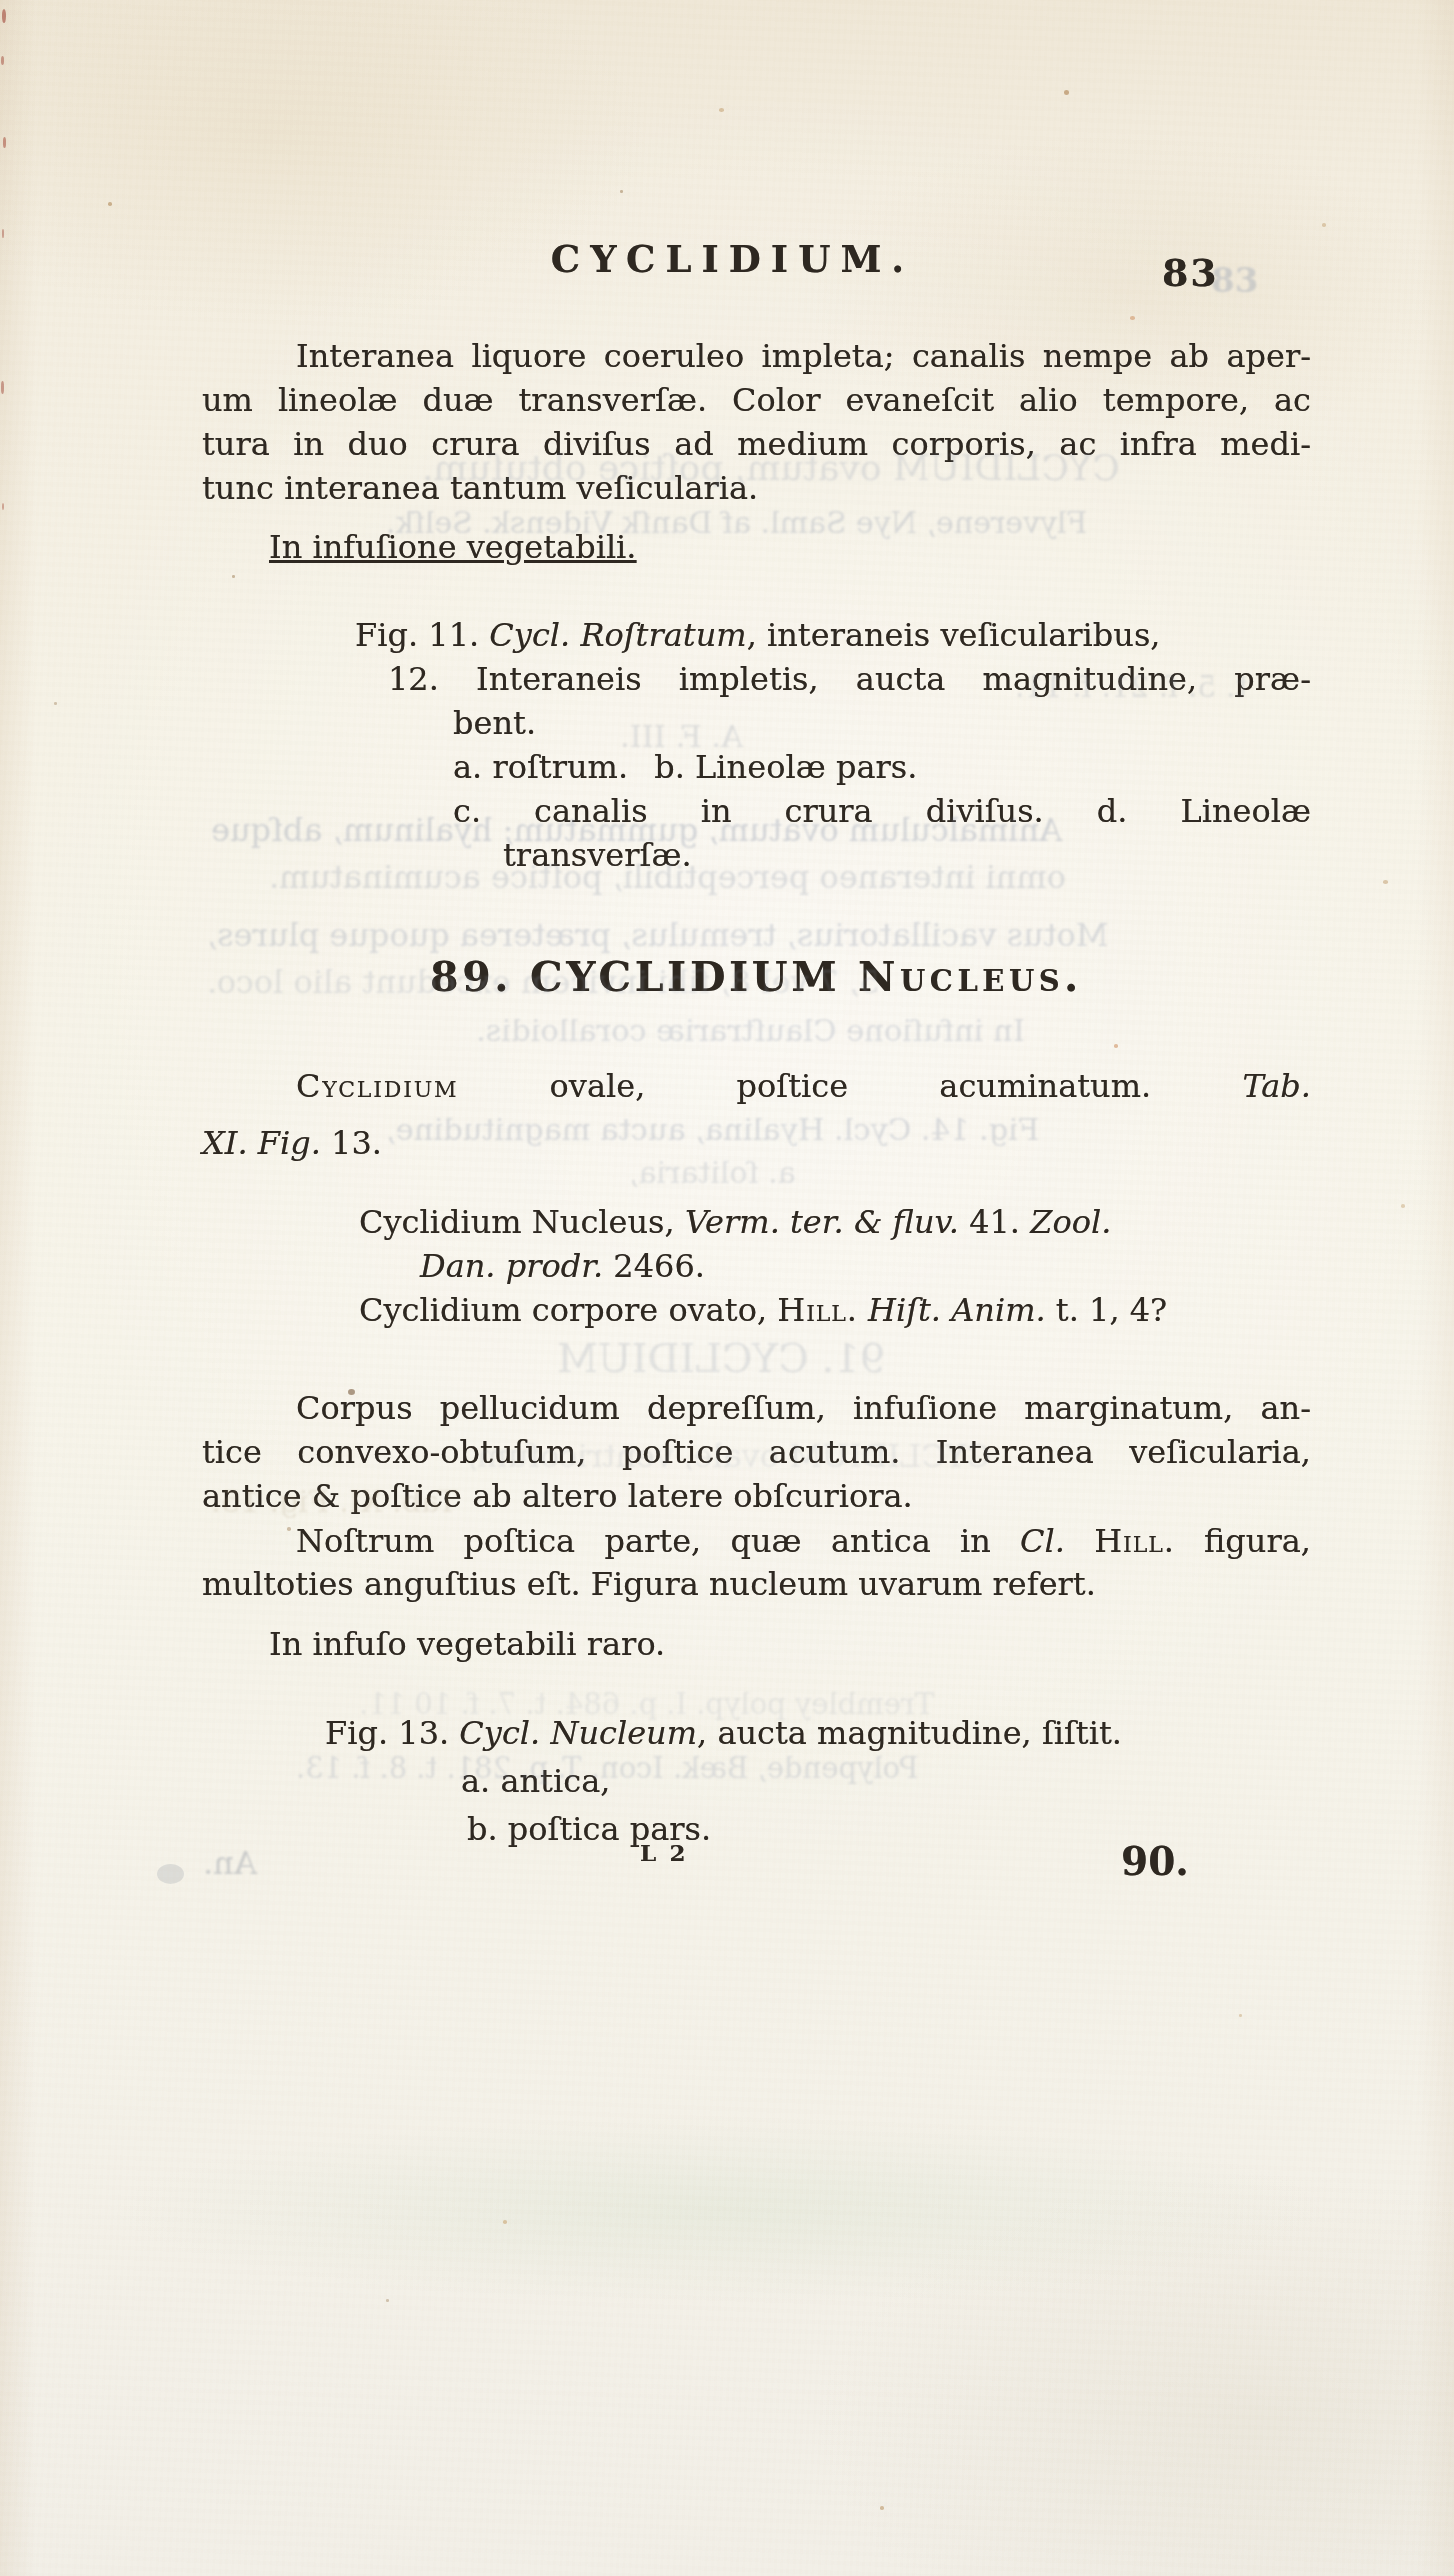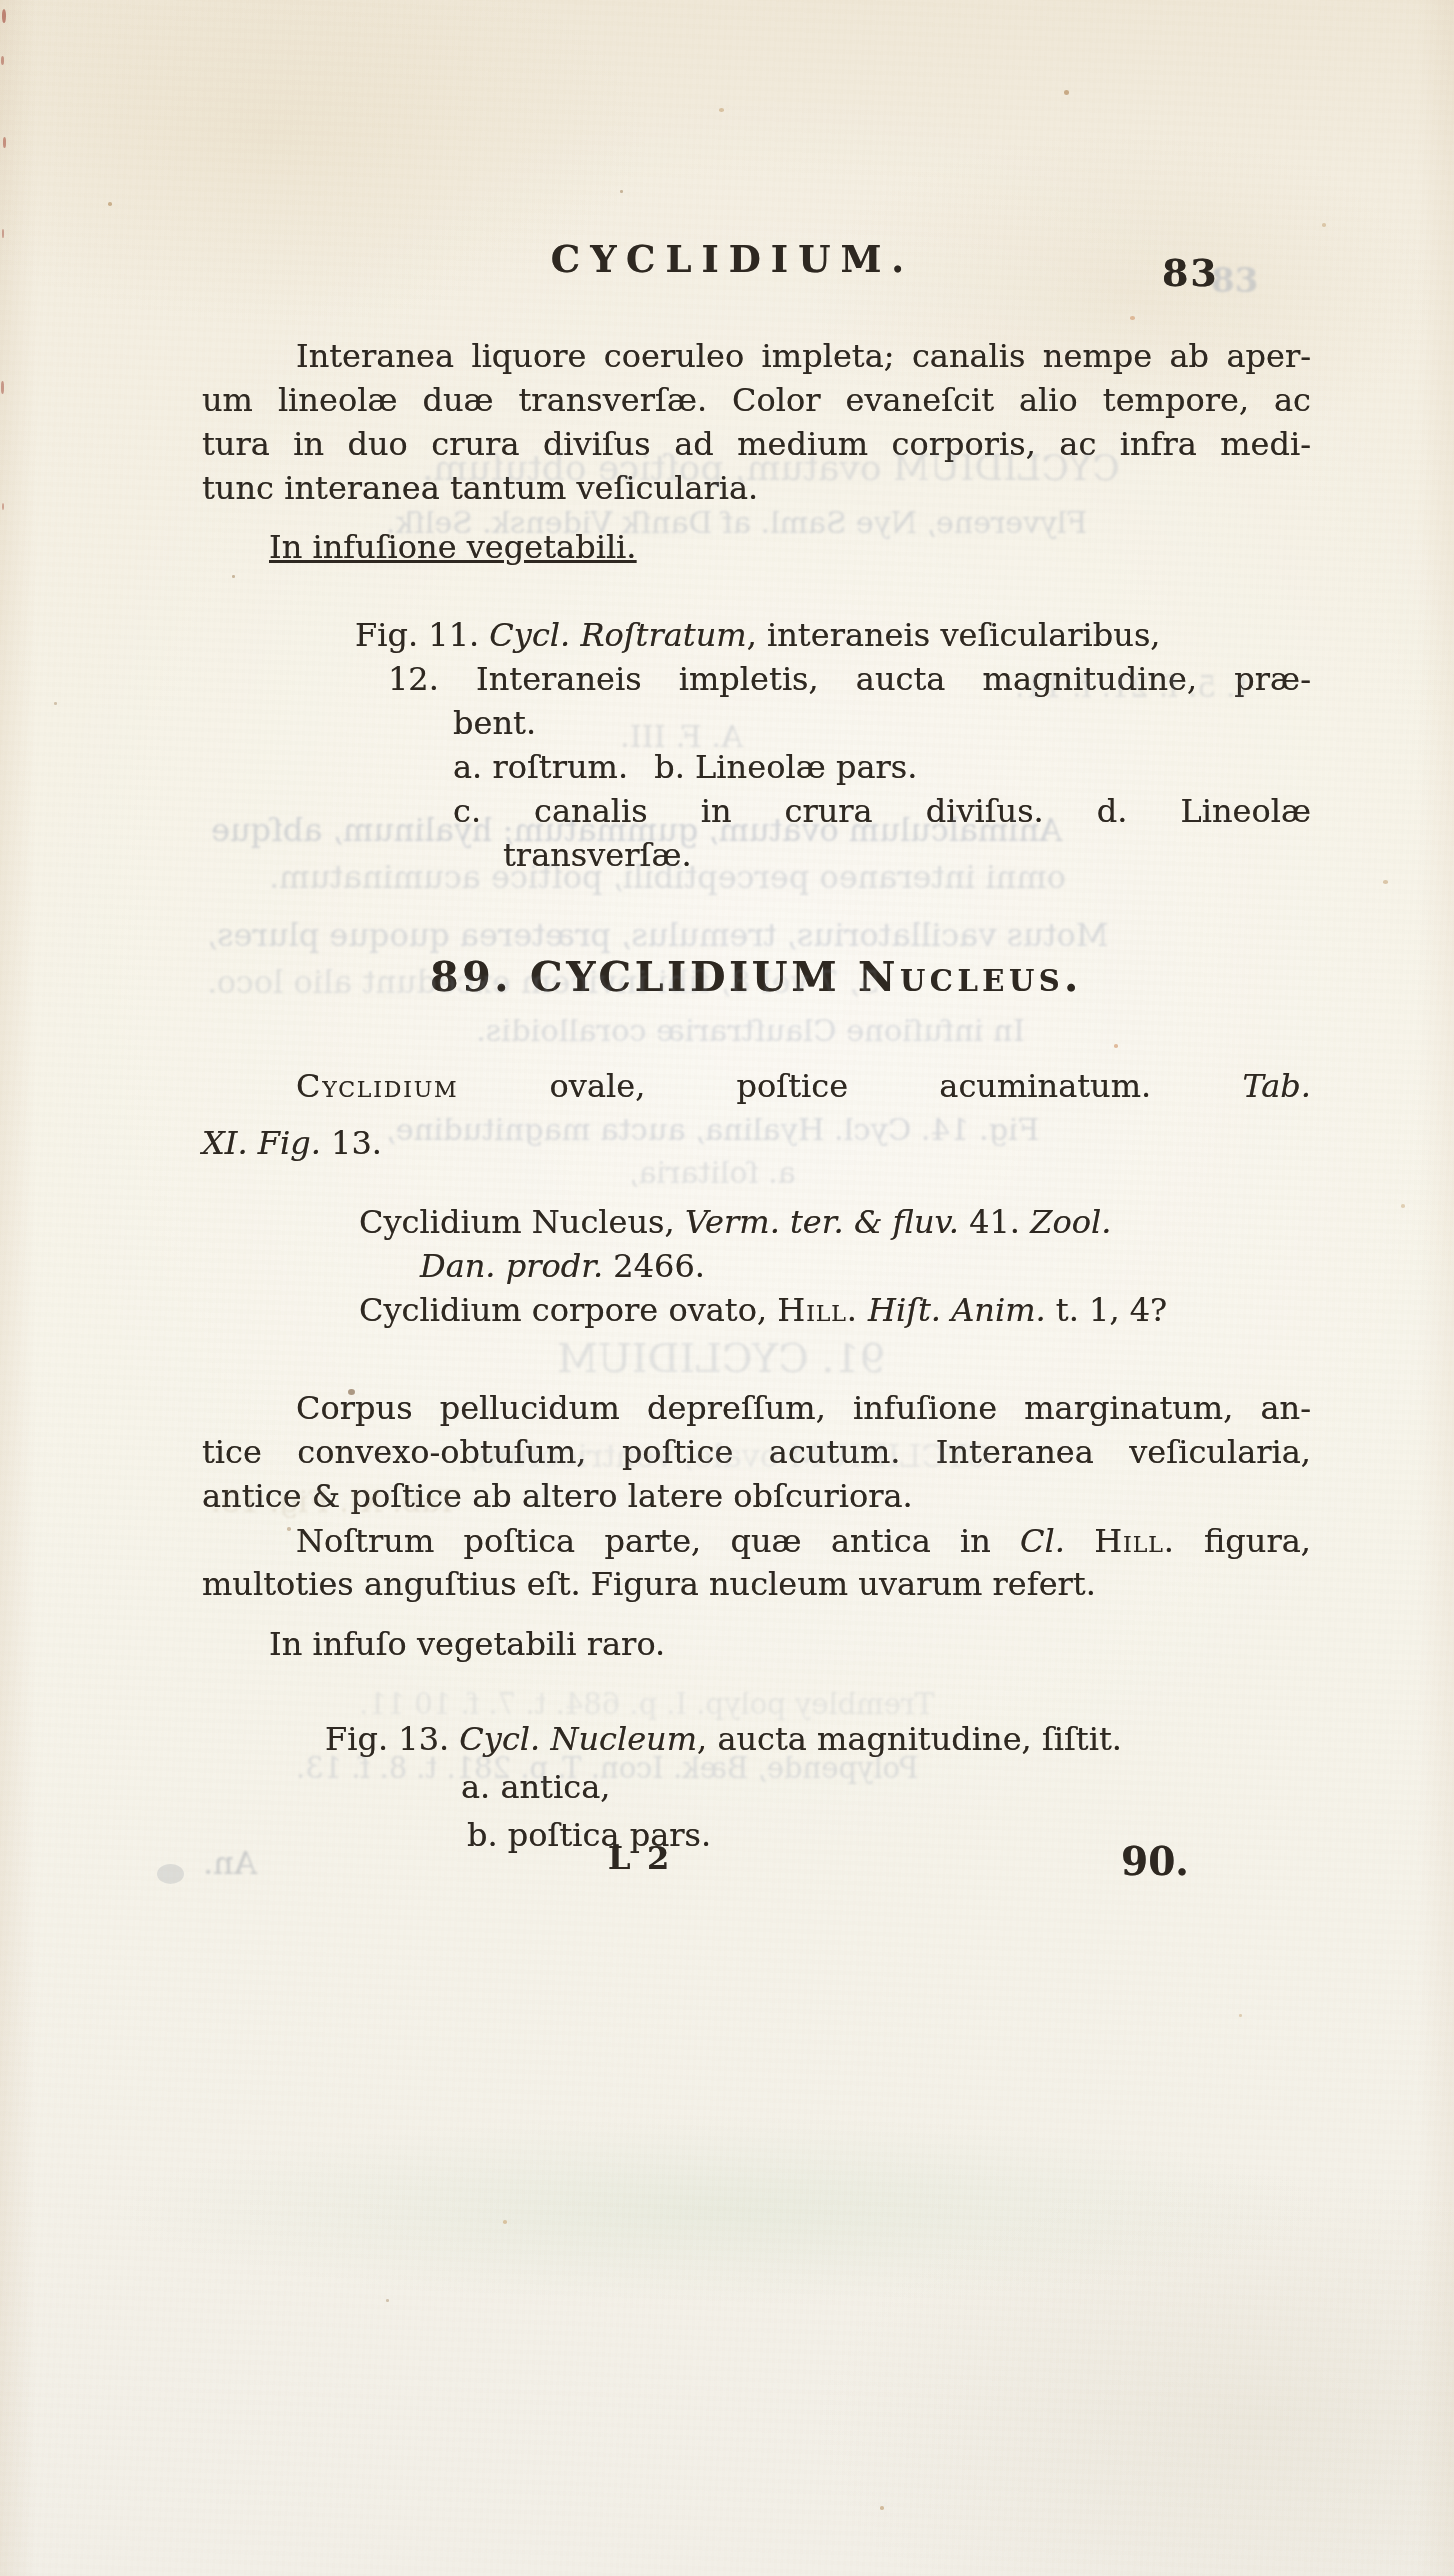--- a/index.html
+++ b/index.html
@@ -43,21 +43,21 @@
   .h89{top:952px;text-align:center;font-weight:700;}
   .h89 .tl{line-height:50px;font-size:41px;letter-spacing:3.6px;}
   .h89 .s-sc{font-size:41px;letter-spacing:4.5px;}
   .diagnosis{top:1058px;} .diagnosis .tl{line-height:57px;}
   .diagnosis .s-sc{letter-spacing:1.8px;}
   .synonymy{top:1200px;}
   .description{top:1386px;}
   .comparison{top:1520px;} .comparison .tl{line-height:43px;}
   .habitat2{top:1622px;}
   .figblock2{top:1709px;} .figblock2 .tl{line-height:48px;}
-  .signature{left:608px;top:1839px;font-size:32px;font-weight:700;letter-spacing:2.7px;}
+  .signature{left:640px;top:1839px;font-size:23px;font-weight:700;letter-spacing:2.7px;}
   .catchword{left:1121px;top:1838px;font-size:39px;font-weight:700;}
   
   .st{position:absolute;transform:scaleX(-1);filter:blur(1.3px);white-space:nowrap;
       font-family:"DejaVu Serif","Liberation Serif",serif;}
   .speck{position:absolute;border-radius:50%;}
 </style>
 </head>
 <body>
 
 <div class="page">
@@ -102,21 +102,21 @@
       <div class="tl"><span class="s-r">antice &amp; poſtice ab altero latere obſcuriora.</span></div>
     </div>
   <div class="block comparison ink">
       <div class="tl j" style="padding-left: 94px;"><span class="s-r">Noſtrum poſtica parte, quæ antica in </span><span class="s-i">Cl.</span><span class="s-r"> </span><span class="s-sc">Hill.</span><span class="s-r"> figura,</span></div>
       <div class="tl"><span class="s-r">multoties anguſtius eſt. Figura nucleum uvarum refert.</span></div>
     </div>
   <div class="block habitat2 ink">
       <div class="tl" style="padding-left: 67px;"><span class="s-r">In infuſo vegetabili raro.</span></div>
     </div>
   <div class="block figblock2 ink">
-      <div class="tl" style="padding-left: 123px; margin-top: 6px;"><span class="s-r">Fig. 13. </span><span class="s-i">Cycl. Nucleum</span><span class="s-r">, aucta magnitudine, ſiſtit.</span></div>
+      <div class="tl" style="padding-left: 123px;"><span class="s-r">Fig. 13. </span><span class="s-i">Cycl. Nucleum</span><span class="s-r">, aucta magnitudine, ſiſtit.</span></div>
       <div class="tl" style="padding-left: 259px;"><span class="s-r">a. antica,</span></div>
       <div class="tl" style="padding-left: 265px;"><span class="s-r">b. poſtica pars.</span></div>
     </div>
 
   <div class="abs signature ink">L 2</div>
   <div class="abs catchword ink">90.</div>
 
   <div id="st-layer">
       <div class="st" style="left: 422px; top: 447px; font-size: 36px; opacity: 0.2; color: rgb(126, 138, 163);">CYCLIDIUM ovatum, poſtice obtuſum.</div>
       <div class="st" style="left: 386px; top: 505px; font-size: 30px; opacity: 0.25; color: rgb(126, 138, 163);">Flyverene, Nye Saml. af Danſk Vidensk. Selſk.</div>

